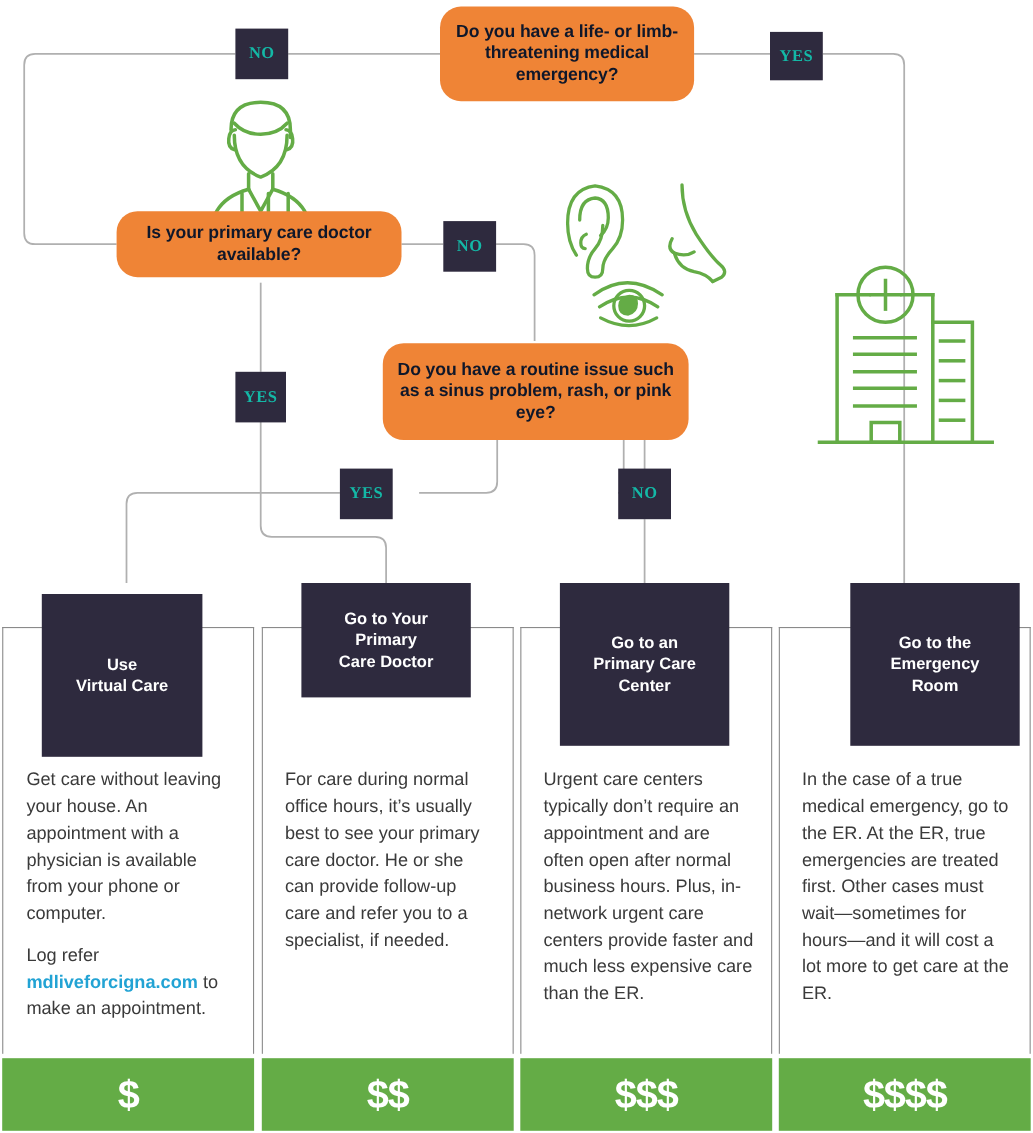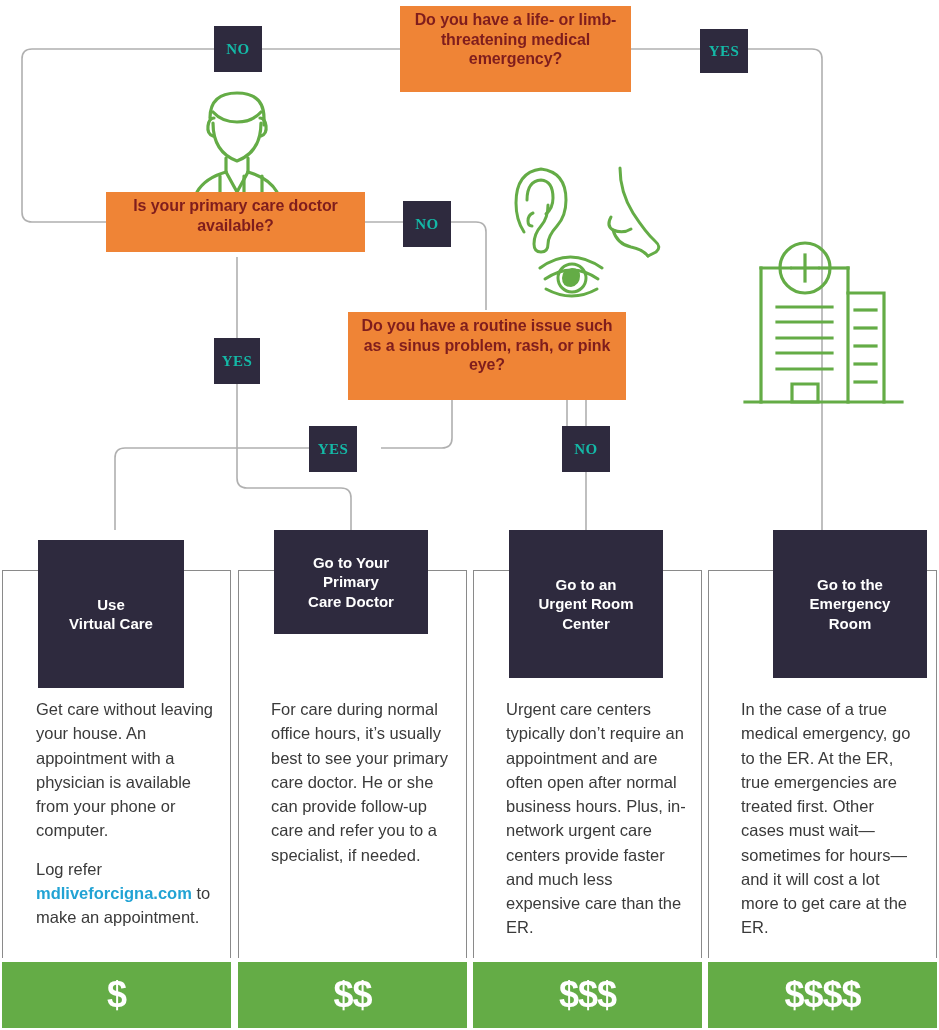--- a/index.html
+++ b/index.html
@@ -27,30 +27,31 @@
   }
   #connectors { z-index: 1; }
   #icons { z-index: 2; }
   #cards { z-index: 3; }
   #nodes { z-index: 5; }
 
   
   .qbox {
     position: absolute;
     background: #ef8436;
-    color: #7f1d1d;
+    color: #0f172a;
     font-weight: bold;
     text-align: center;
     display: flex;
-    align-items: flex-start;
+    align-items: center;
     justify-content: center;
     line-height: 1.22;
     letter-spacing: -0.1px;
     box-sizing: border-box;
     padding: 4px 8px;
+    border-radius: 19px;
   }
 
   
   .badge {
     position: absolute;
     background: #2e2a3e;
     color: #14b8a6;
     font-family: "Liberation Serif", serif;
     font-weight: bold;
     font-size: 15px;
@@ -85,21 +86,21 @@
     z-index: 4;
   }
   .card-body {
     position: absolute;
     color: #3a3a3a;
     font-size: 16.5px;
     line-height: 1.47;
     box-sizing: border-box;
     z-index: 4;
   }
-  .card-body p { margin: 0 0 14px 12px; }
+  .card-body p { margin: 0 0 14px 0; }
   .card-body p:last-child { margin-bottom: 0; }
   .link {
     color: #22a3d4;
     font-weight: bold;
   }
   .cost {
     position: absolute;
     background: #64ac46;
     color: #ffffff;
     font-weight: bold;
@@ -281,21 +282,21 @@
     <div class="card-body" style="left:259px; top:697px; width:190px;">
       <p>For care during normal office hours, it’s usually best to see your primary care doctor. He or she can provide follow-up care and refer you to a specialist, if needed.</p>
     </div>
     <div class="cost" style="left:238px; top:962px; width:229px; height:66px;">
       <span>$$</span>
     </div>
 
     <div class="card-head" style="left:509px; top:530px; width:154px; height:148px;">
       <span>
         <span>Go to an</span><br>
-        <span>Urgent Room</span><br>
+        <span>Primary Care</span><br>
         <span>Center</span>
       </span>
     </div>
     <div class="card-body" style="left:494px; top:697px; width:192px;">
       <p>Urgent care centers typically don’t require an appointment and are often open after normal business hours. Plus, in-network urgent care centers provide faster and much less expensive care than the ER.</p>
     </div>
     <div class="cost" style="left:473px; top:962px; width:229px; height:66px;">
       <span>$$$</span>
     </div>
 

